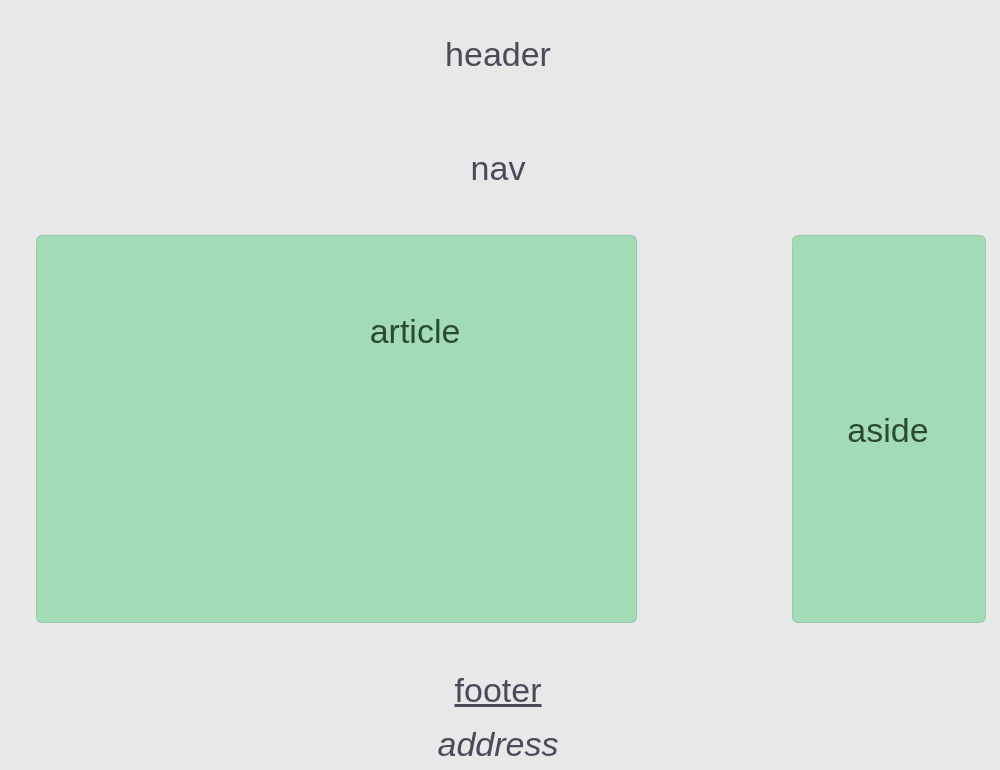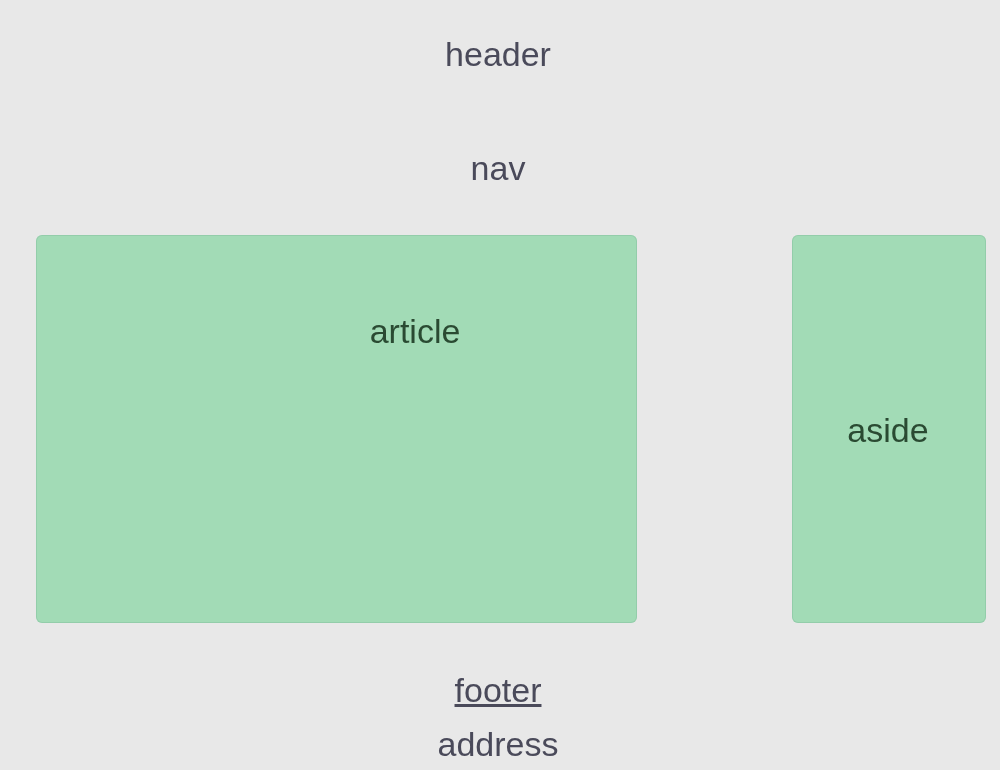--- a/index.html
+++ b/index.html
@@ -20,21 +20,21 @@
       transform: translateX(-50%);
       line-height: 1;
     }
     .box {
       position: absolute;
       background: #a2dbb6;
       border-radius: 6px;
       box-shadow: inset 0 0 0 1px rgba(120,180,150,0.35);
     }
     .box .label { color: #2a4a32; }
-    .italic { }
+    .italic { font-style: italic; }
   </style>
 </head>
 <body>
 
 <div class="stage">
 
   <div class="label" style="left:498px; top:37px;">header</div>
 
   <div class="label" style="left:498px; top:151px;text-align:center;">nav</div>
 

